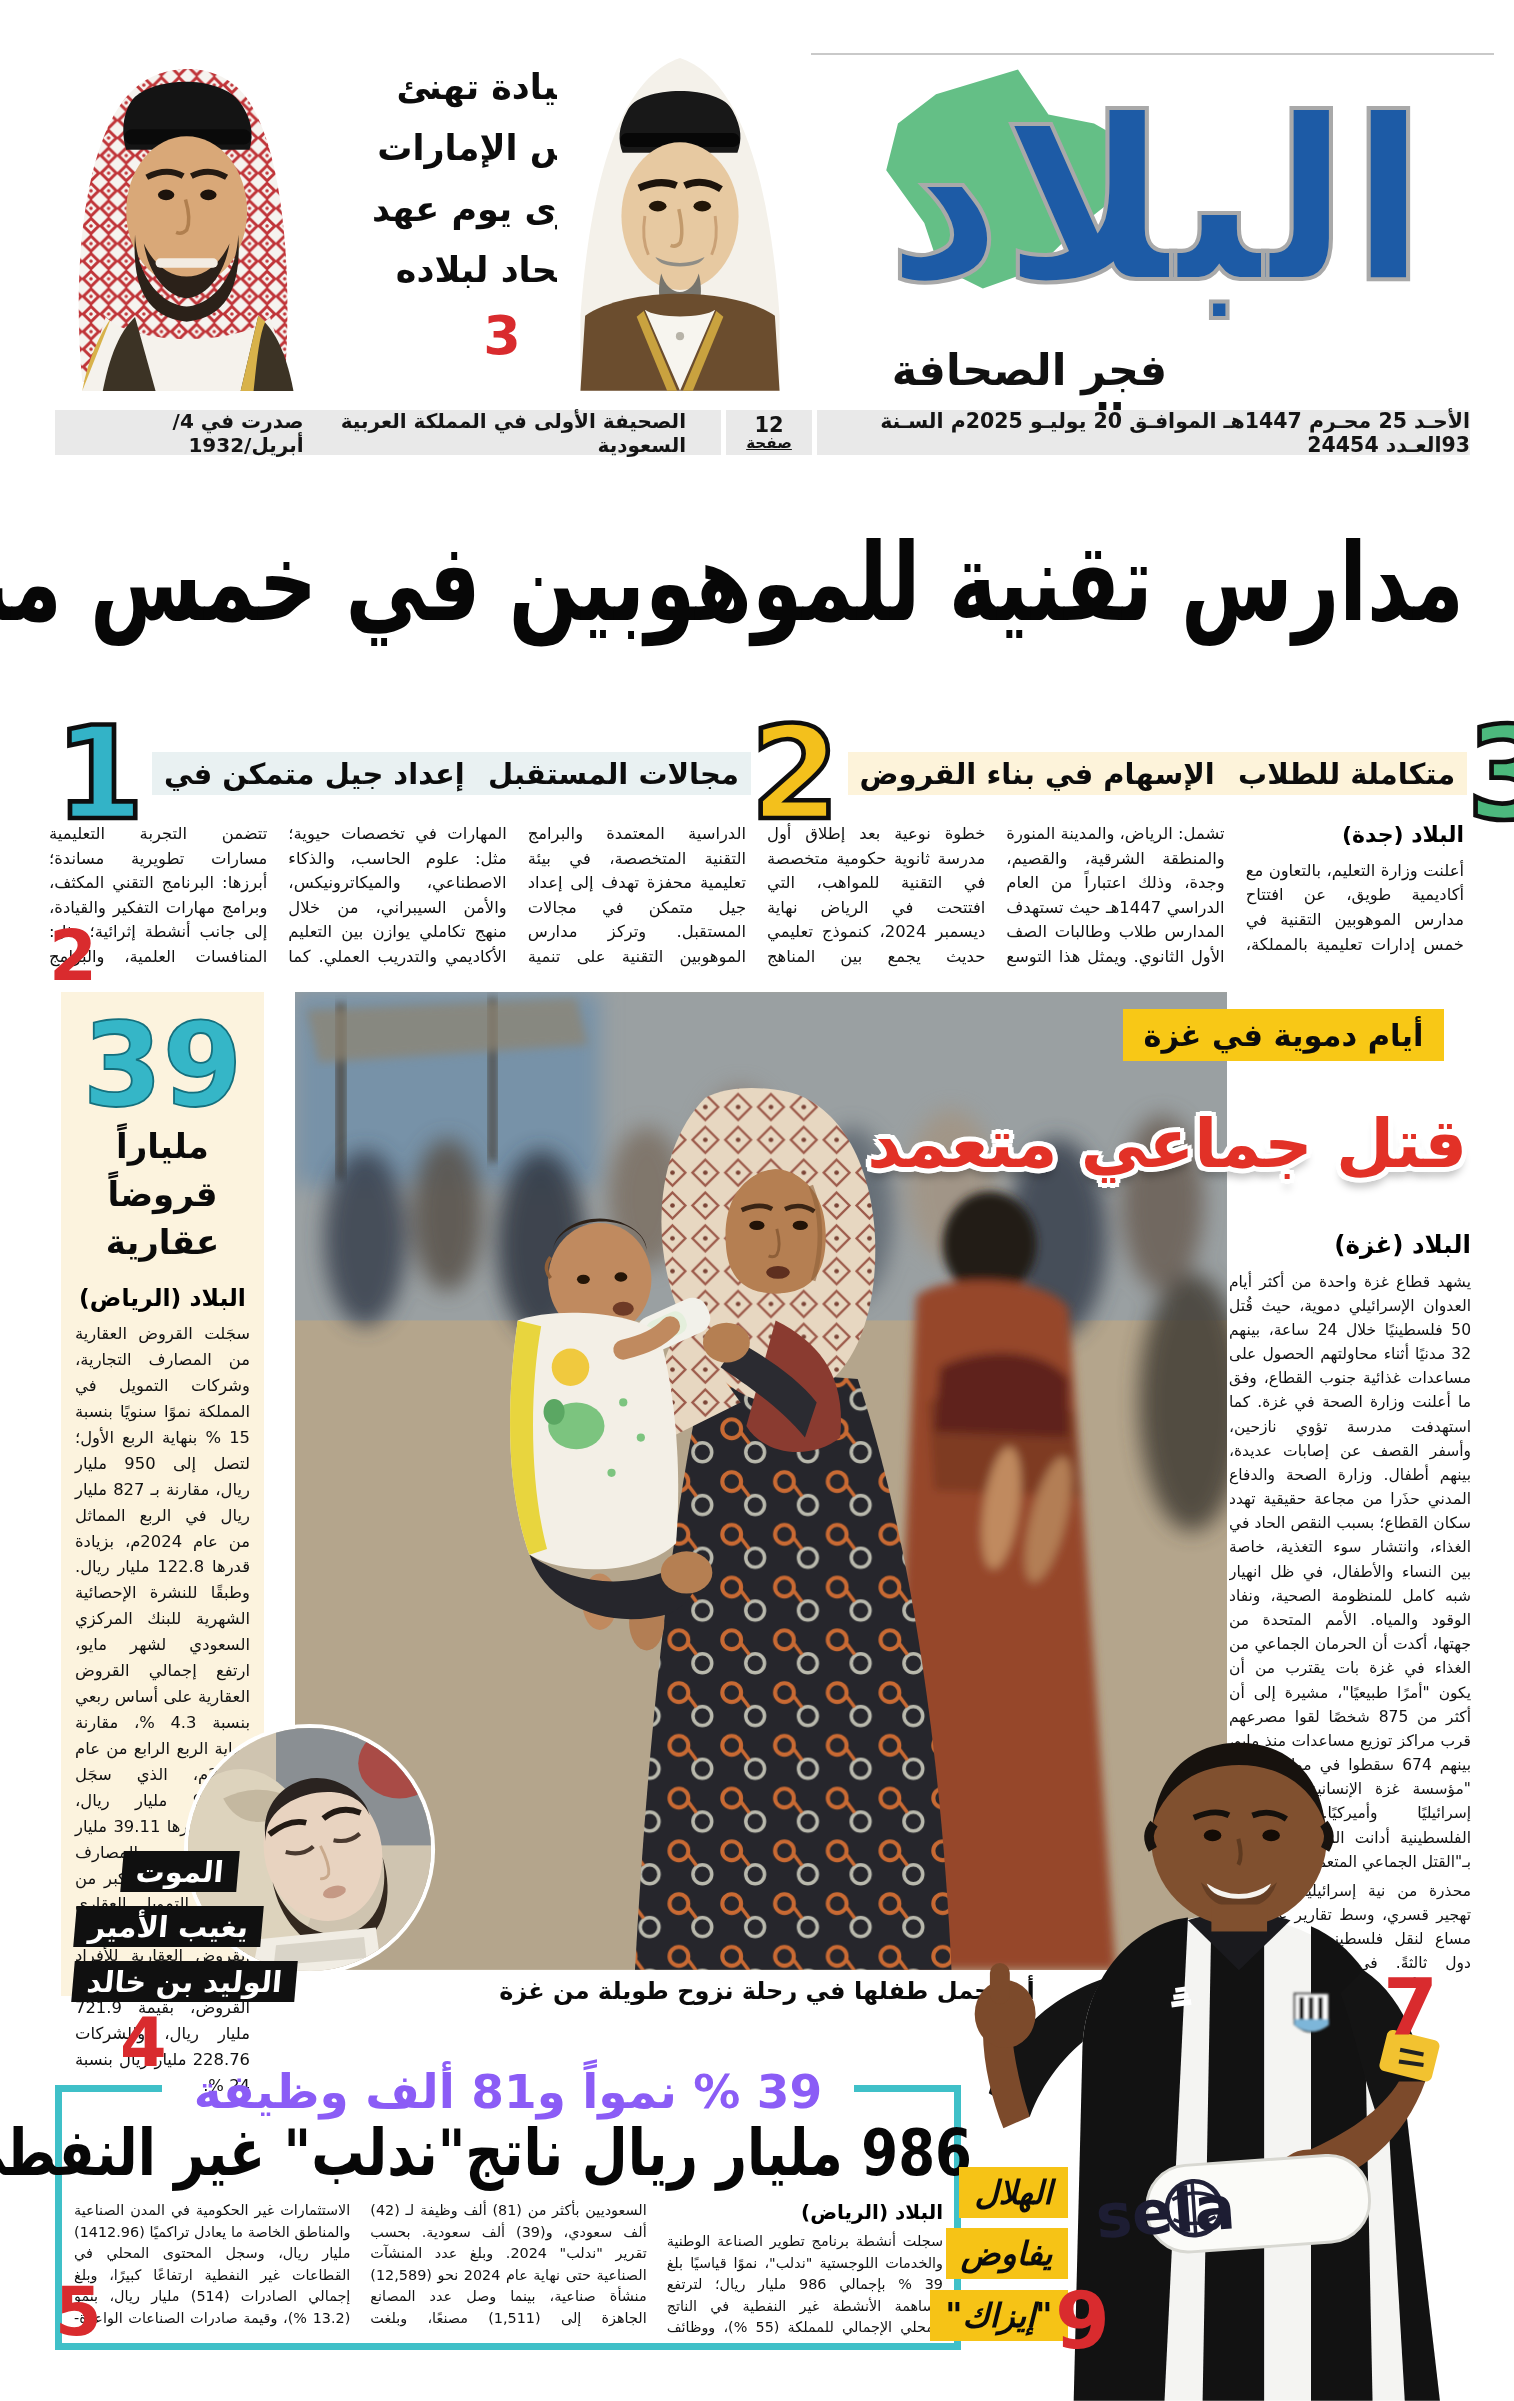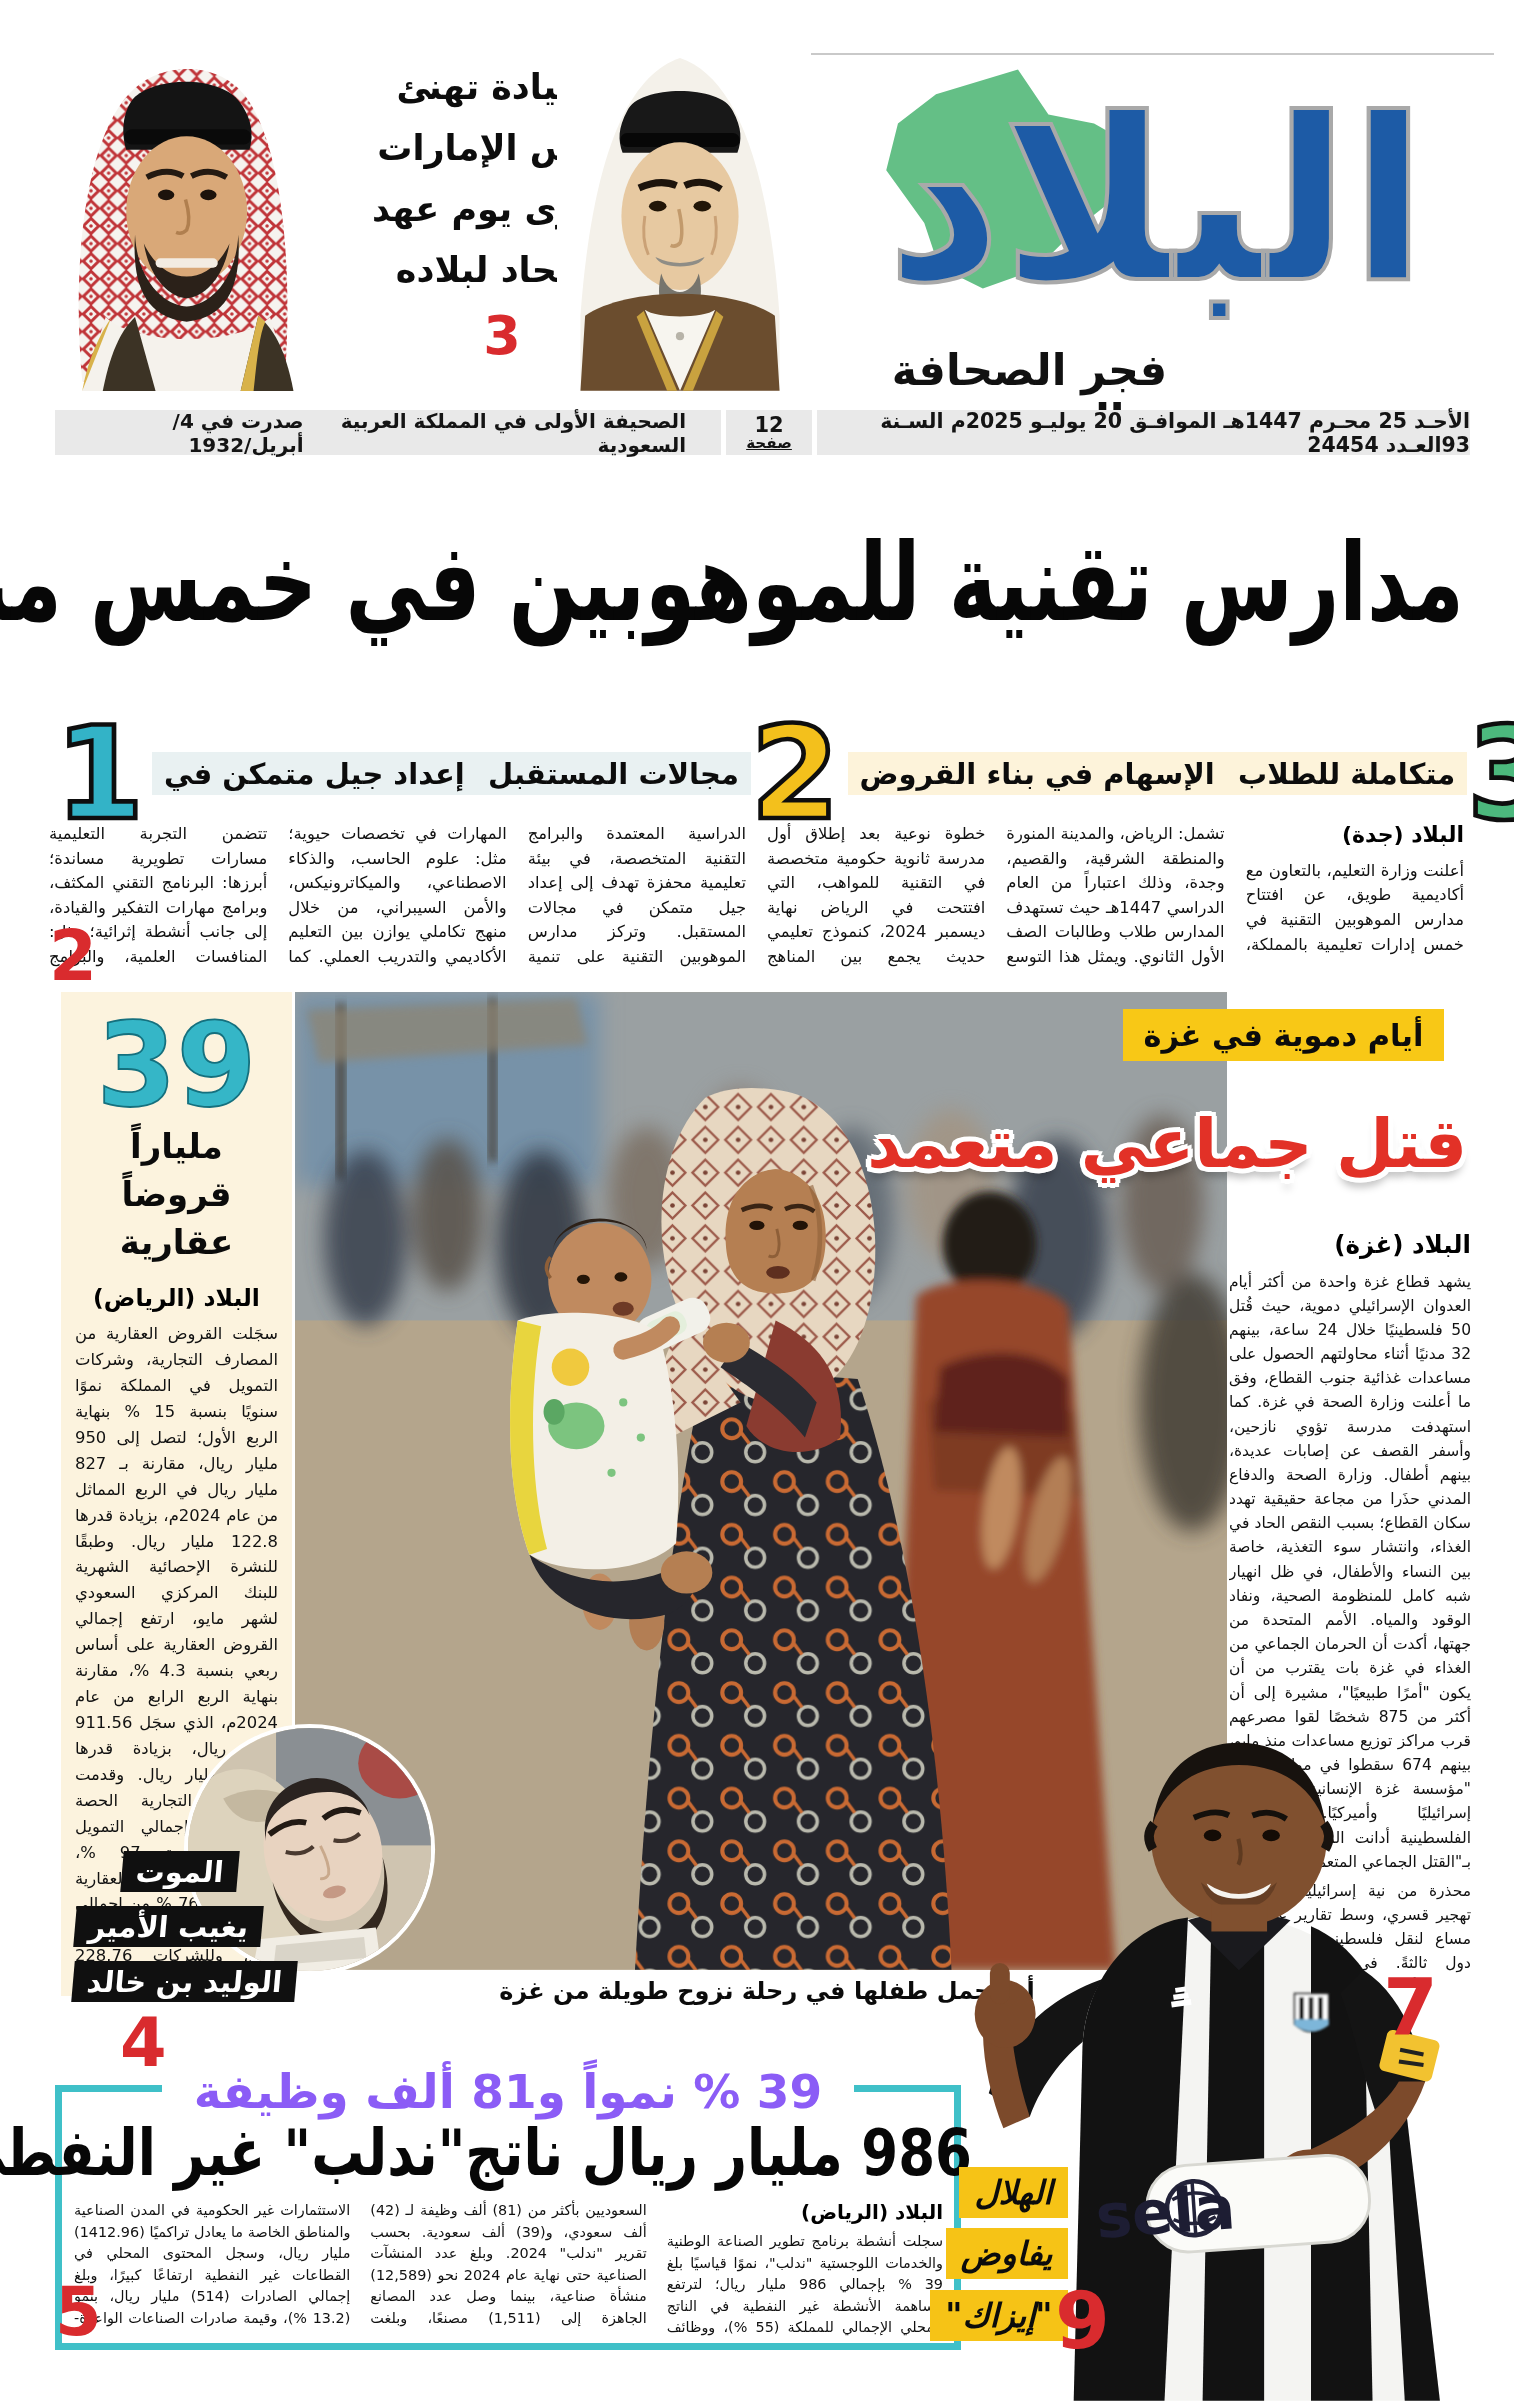--- a/index.html
+++ b/index.html
@@ -47,21 +47,21 @@
   .lead-art .byline{font-size:22px;font-weight:bold;margin-bottom:11.7px;}
   .artxt{font-size:16.4px;line-height:1.5;text-align:justify;color:#111;margin:0;}
   .pageref{position:absolute;font-weight:bold;color:#d92b2e;line-height:1;z-index:6;}
   .ref2{left:50px;top:922px;font-size:69px;}
   .ref4{left:121px;top:2010px;font-size:67px;}
   .ref5{left:56px;top:2279px;font-size:67px;}
   .ref7{left:1384px;top:1968px;font-size:79px;}
   .ref9{left:1056px;top:2282px;font-size:79px;}
 
   
-  .sidebar{position:absolute;left:62px;top:992px;width:231px;height:1004px;
+  .sidebar{position:absolute;left:62px;top:992px;width:203px;height:1004px;
            background:#fcf3de;text-align:center;padding:8.2px 14px;z-index:1;}
   .sb-num{font-size:115px;font-weight:bold;color:#35b6c7;line-height:1;margin-top:8.2px;
           -webkit-text-stroke:1.8px #15707e;}
   .sb-t{font-size:34px;font-weight:bold;color:#0b0b0b;line-height:1.4;}
   .sb-by{font-size:23.5px;font-weight:bold;margin:17.6px 0 9.4px;}
   .sb-body{font-size:16.4px;line-height:1.58;text-align:justify;color:#111;}
   .dlabel{position:absolute;background:#101010;color:#fff;font-weight:bold;font-size:29px;
           padding:3.5px 14px;white-space:nowrap;transform:skewX(-5deg);z-index:6;}
   .dl1{left:123px;top:1851px;}
   .dl2{left:76px;top:1906px;}

